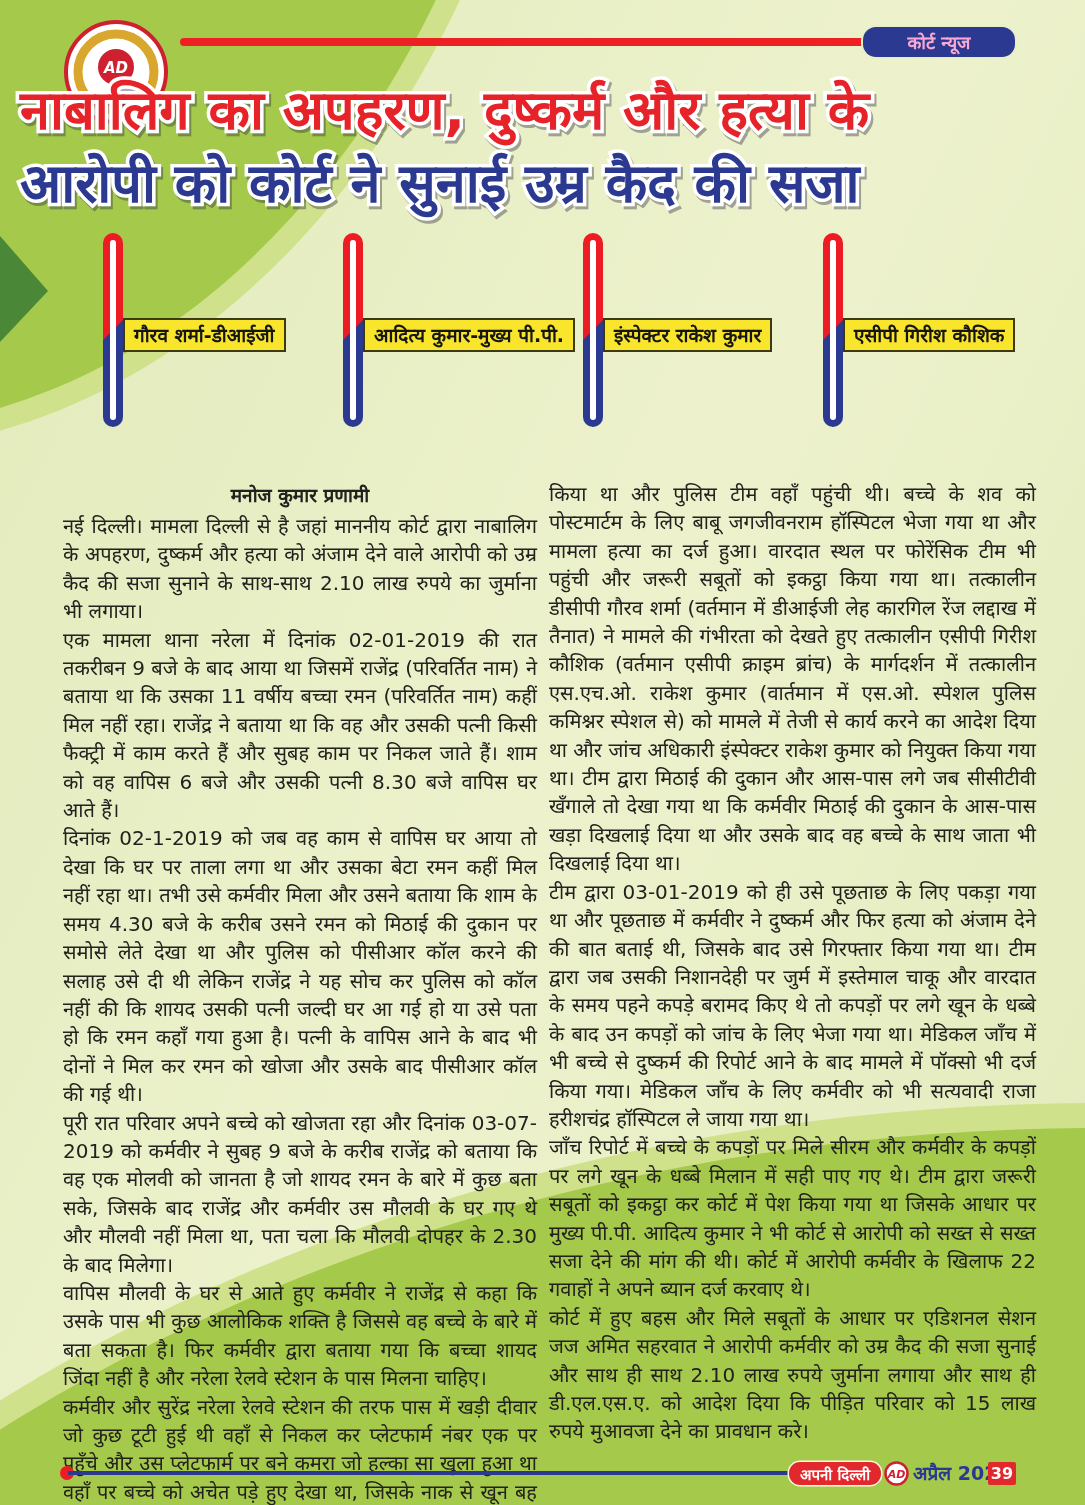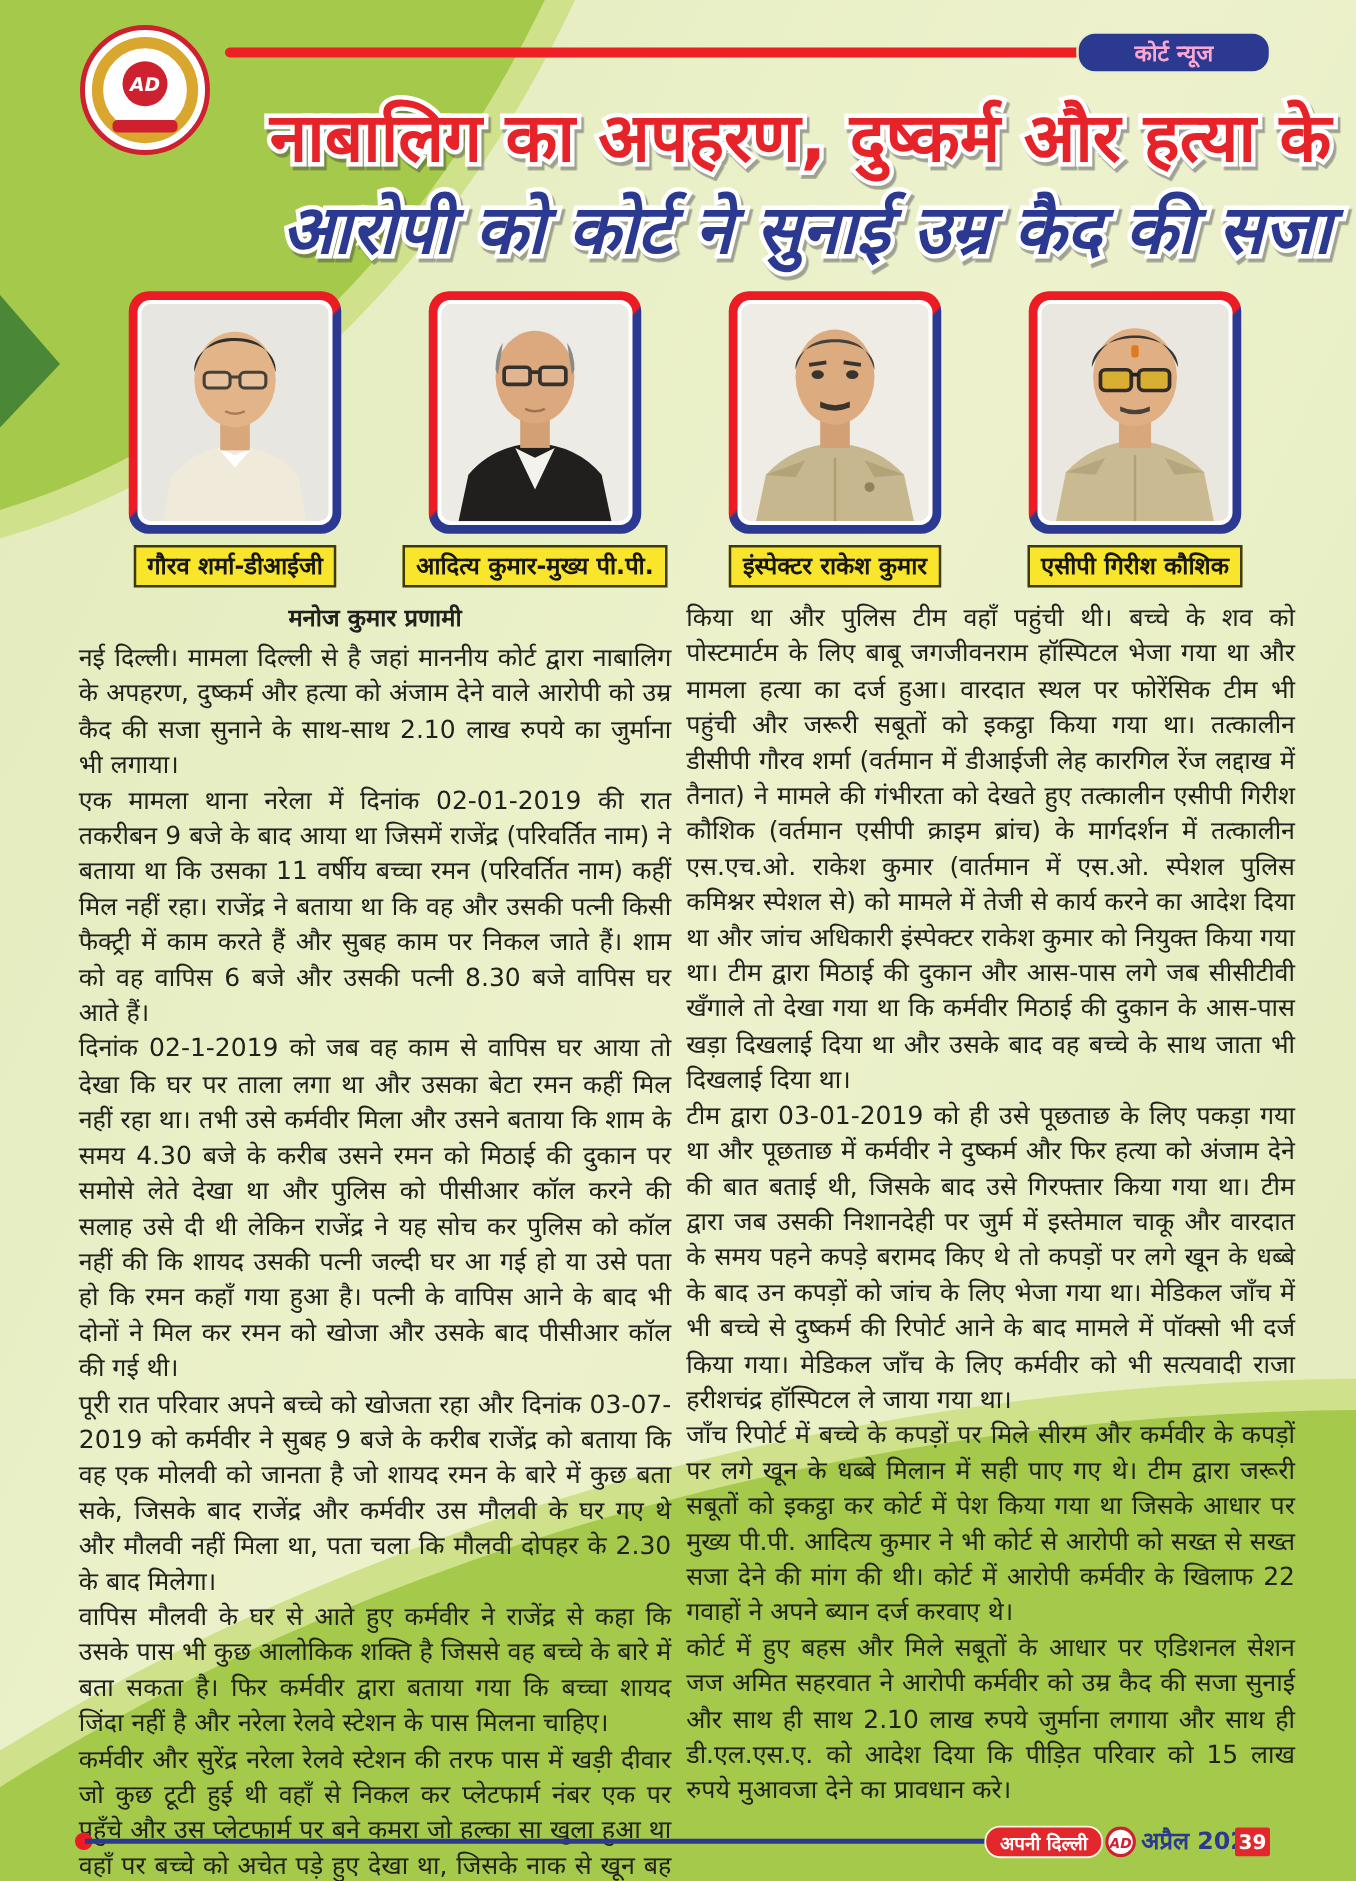--- a/index.html
+++ b/index.html
@@ -21,31 +21,31 @@
   
   .emblem { position:absolute; left:64px; top:20px; width:104px; height:104px; }
   .header-rule { position:absolute; left:180px; top:38px; width:690px; height:8px; background:#ed2024; border-radius:4px; }
   .category-pill {
     position:absolute; left:863px; top:27px; width:152px; height:30px;
     background:#2b3990; border-radius:13px; color:#f9a8d4;
     font-size:18px; font-weight:bold; display:flex; align-items:center; justify-content:center;
     box-shadow:0 0 0 2px #e9efc9;
   }
   
-  .headline { position:absolute; top:74px; left:20px; right:20px; text-align:right; }
+  .headline { position:absolute; top:74px; left:20px; right:20px; text-align:left; }
   .headline div {
     font-size:54px; line-height:73px; font-weight:800; white-space:nowrap;
     -webkit-text-stroke:7px #ffffff; paint-order:stroke fill;
     filter:drop-shadow(2px 3px 0 rgba(45,45,60,.4));
   }
   .hl-red  { color:#e62329; }
-  .hl-blue { color:#2b3990;font-style:italic; }
+  .hl-blue { color:#2b3990; }
   
   .photos { position:absolute; left:103px; top:233px; display:flex; gap:70px; }
-  .photo-card { width:170px; display:flex; flex-direction:column; align-items:center; }
+  .photo-card { width:170px; display:flex; flex-direction:row; align-items:center; }
   .frame {
     width:170px; height:194px; border-radius:16px; padding:7px;
     background:linear-gradient(135deg,#ed1c24 49.5%,#2b3990 50.5%);
   }
   .frame-inner { width:100%; height:100%; background:#fff; border-radius:10px; padding:3px; }
   .portrait { width:100%; height:100%; border-radius:8px; overflow:hidden; display:block; }
   .caption {
     margin-top:9px; background:#f9e62c; border:2px solid #3c3a10; padding:2px 9px;
     font-size:19px; font-weight:bold; color:#161616; white-space:nowrap; line-height:26px;
   }

